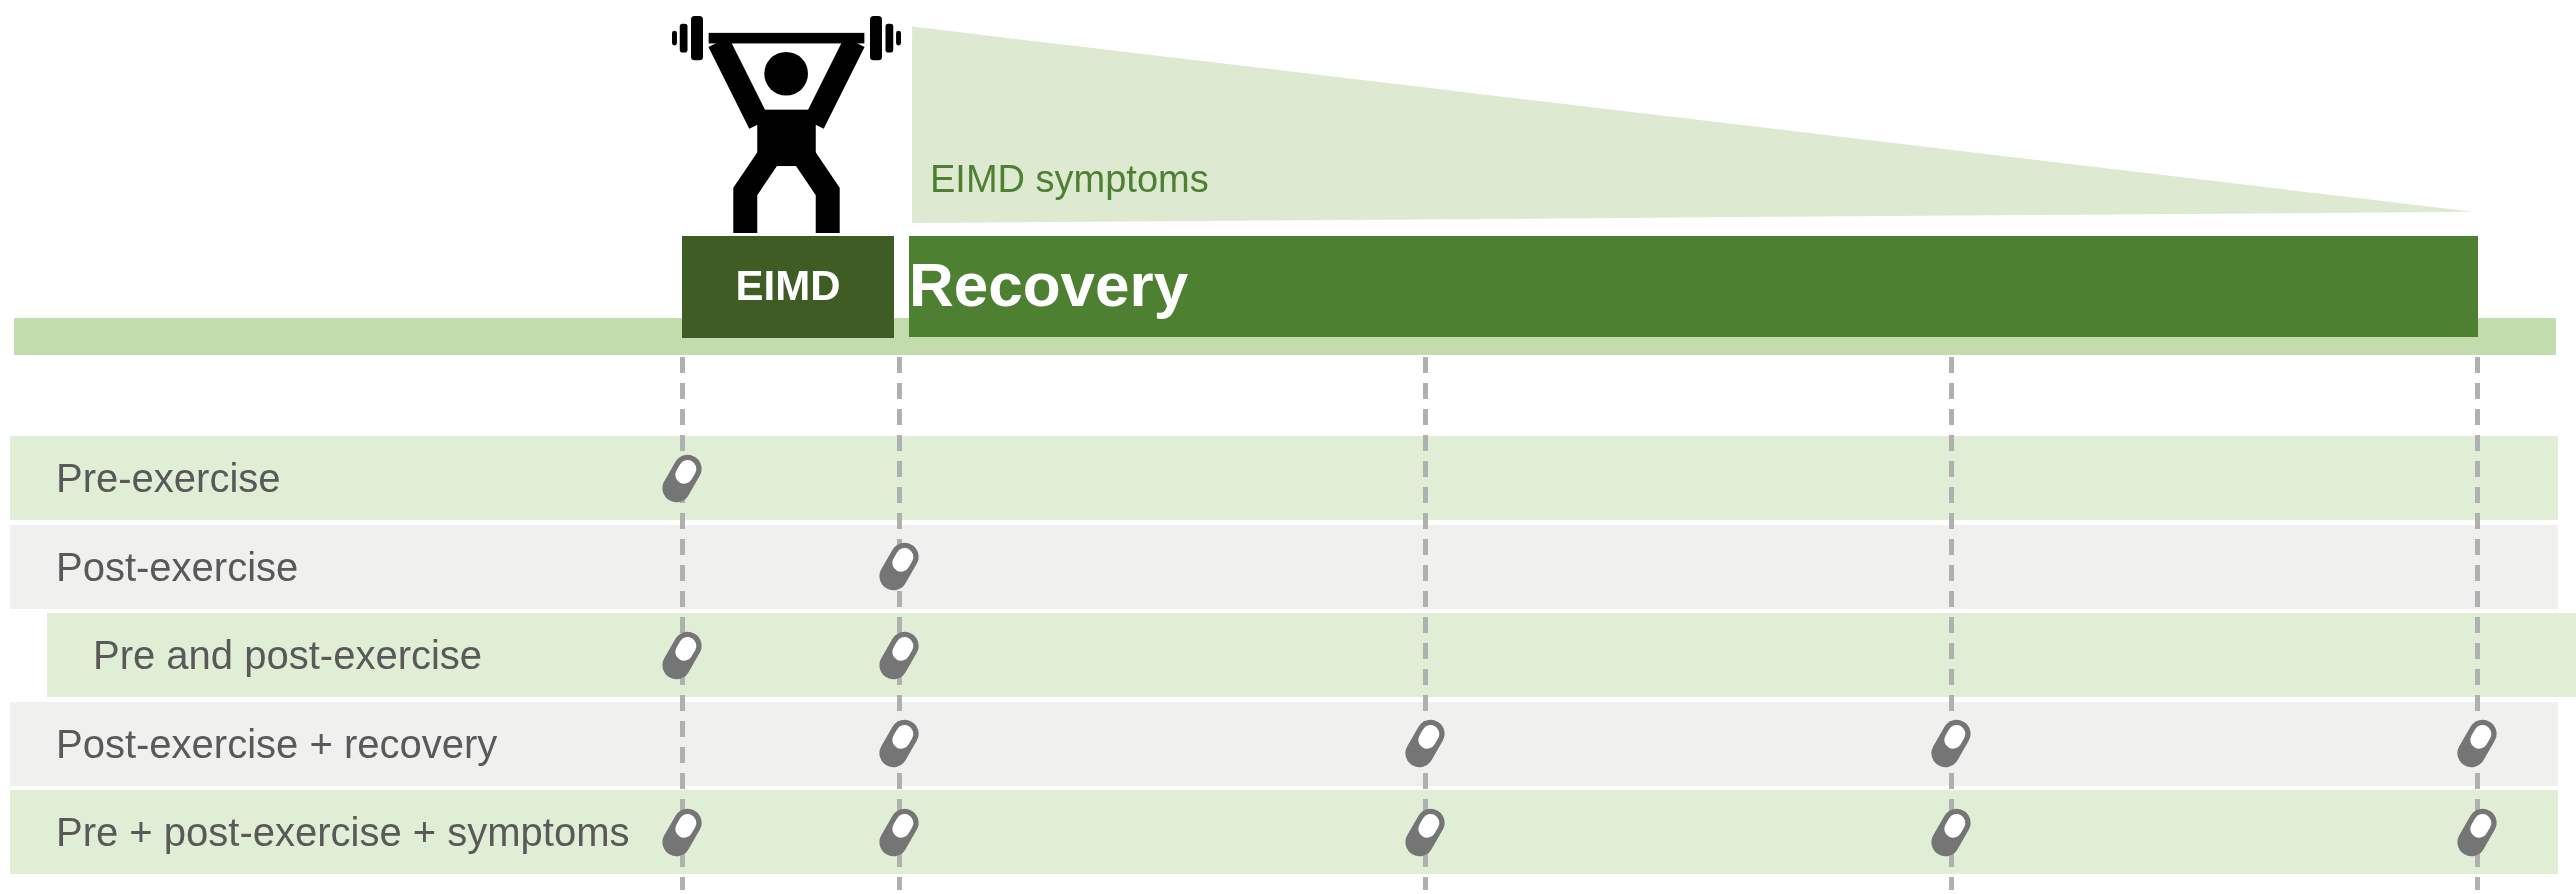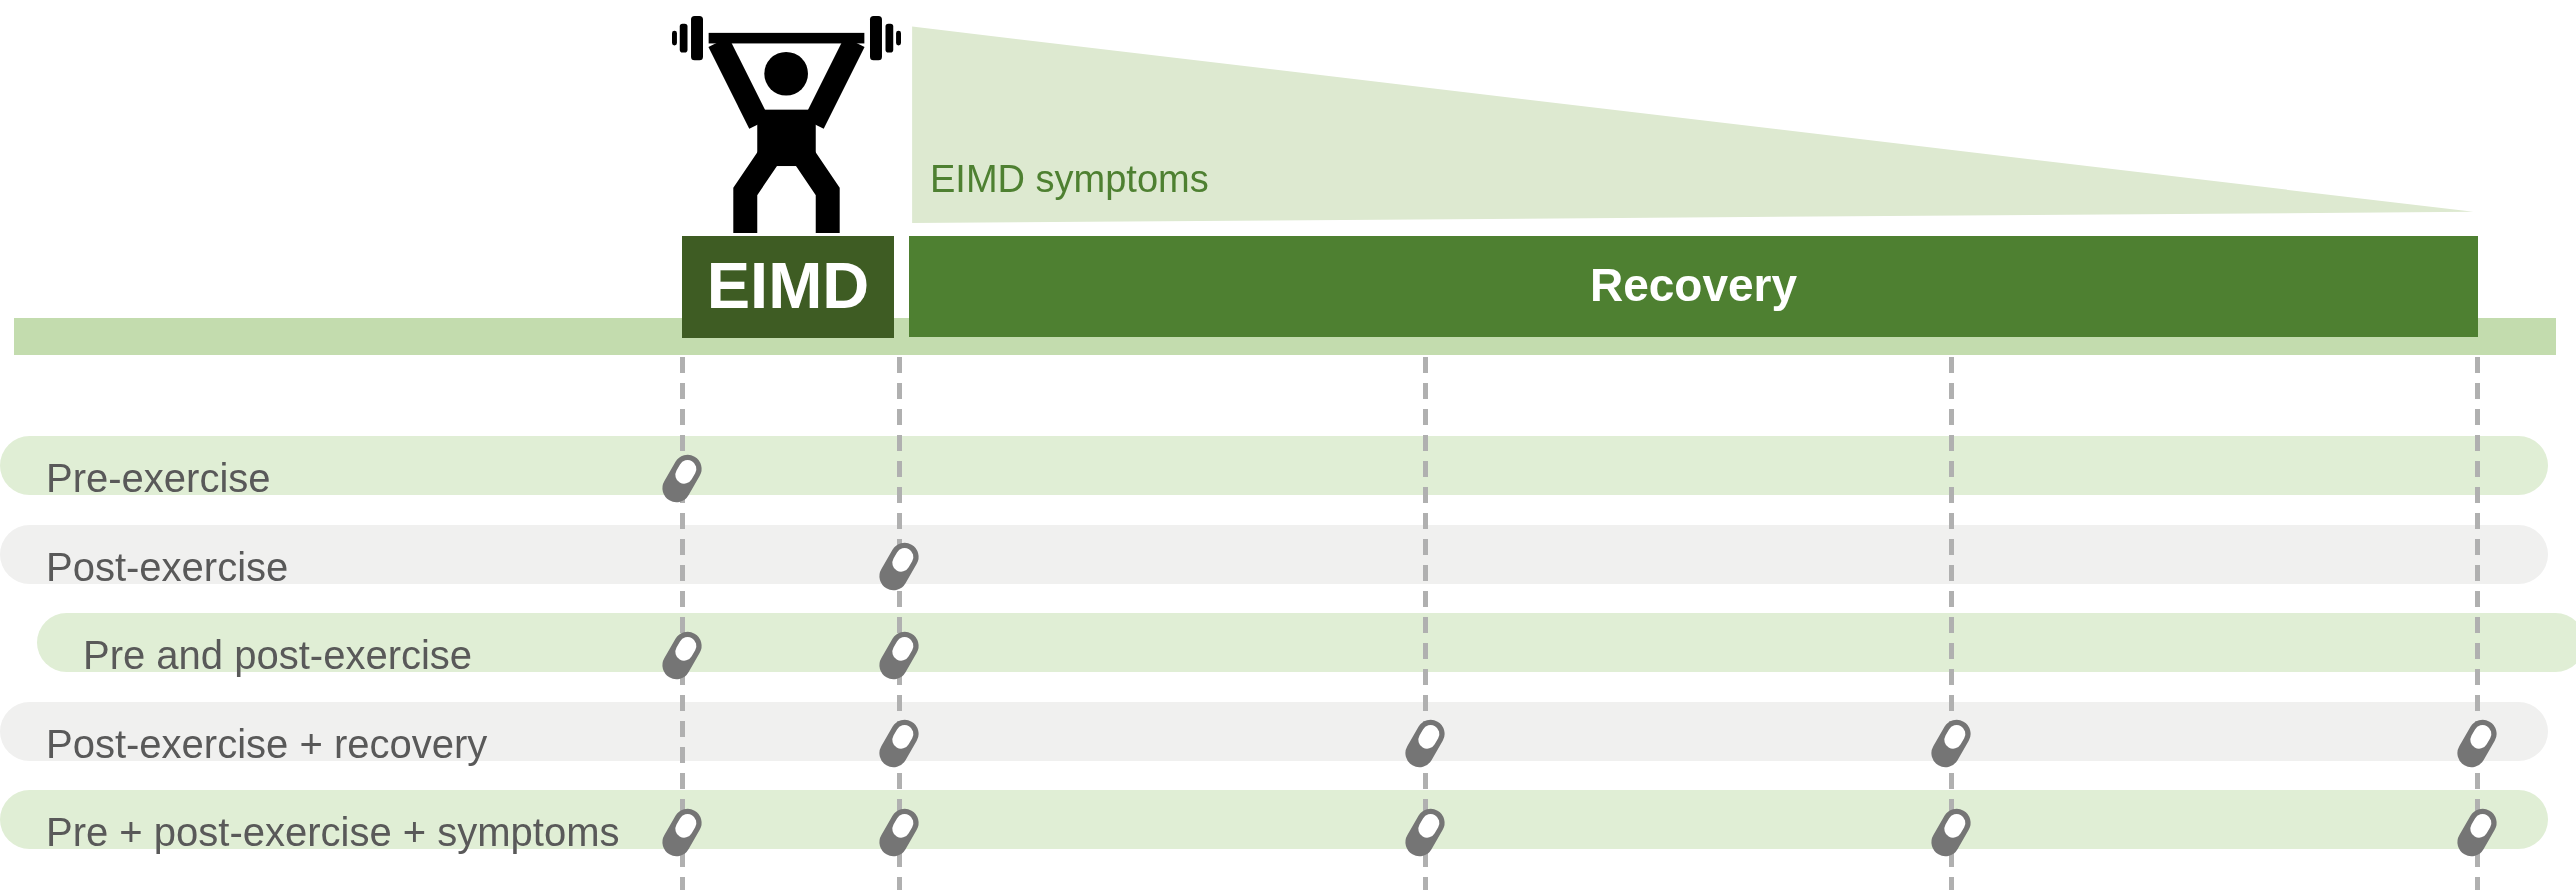--- a/index.html
+++ b/index.html
@@ -13,38 +13,38 @@
   #wedge  { left:907px; top:21px; }
   #symptoms-label {
     left:930px; top:158px;
     font-size:38px; font-weight:normal; letter-spacing:0px;
     color:var(--medium-green);
     white-space:nowrap;
   }
   #eimd-box {
     left:682px; top:236px; width:212px; height:102px;
     background:var(--dark-green);
-    color:var(--text-white); font-weight:bold; font-size:65px;
+    color:var(--text-white); font-weight:bold; font-size:42px;
     text-align:center; line-height:99px;
   }
   #recovery-bar {
     left:909px; top:236px; width:1569px; height:101px;
     background:var(--medium-green);
-    color:var(--text-white); font-weight:bold; font-size:46px;
-    text-align:center; line-height:98px;
+    color:var(--text-white); font-weight:bold; font-size:62px;
+    line-height:98px;
   }
   #band { left:14px; top:318px; width:2542px; height:37px; background:var(--band-green); }
 
   
   #schemes-title {
     left:41px; top:356px; height:80px; line-height:80px;
     font-size:44px; font-weight:bold; color:var(--label-gray);
     white-space:nowrap;
   }
-  .row { left:0; width:2548px; height:59px;border-radius:31px; }
+  .row { left:10px; width:2548px; height:84px; }
   .row.green { background:var(--row-green); }
   .row.gray  { background:var(--row-gray);text-decoration:underline; }
   .row-label {
     position:absolute; left:46px; top:0; height:84px; line-height:84px;
     font-size:40px; color:var(--label-gray); white-space:nowrap;
   }
 
   
   .vline {
     top:357px; width:4.9px; height:533px;

